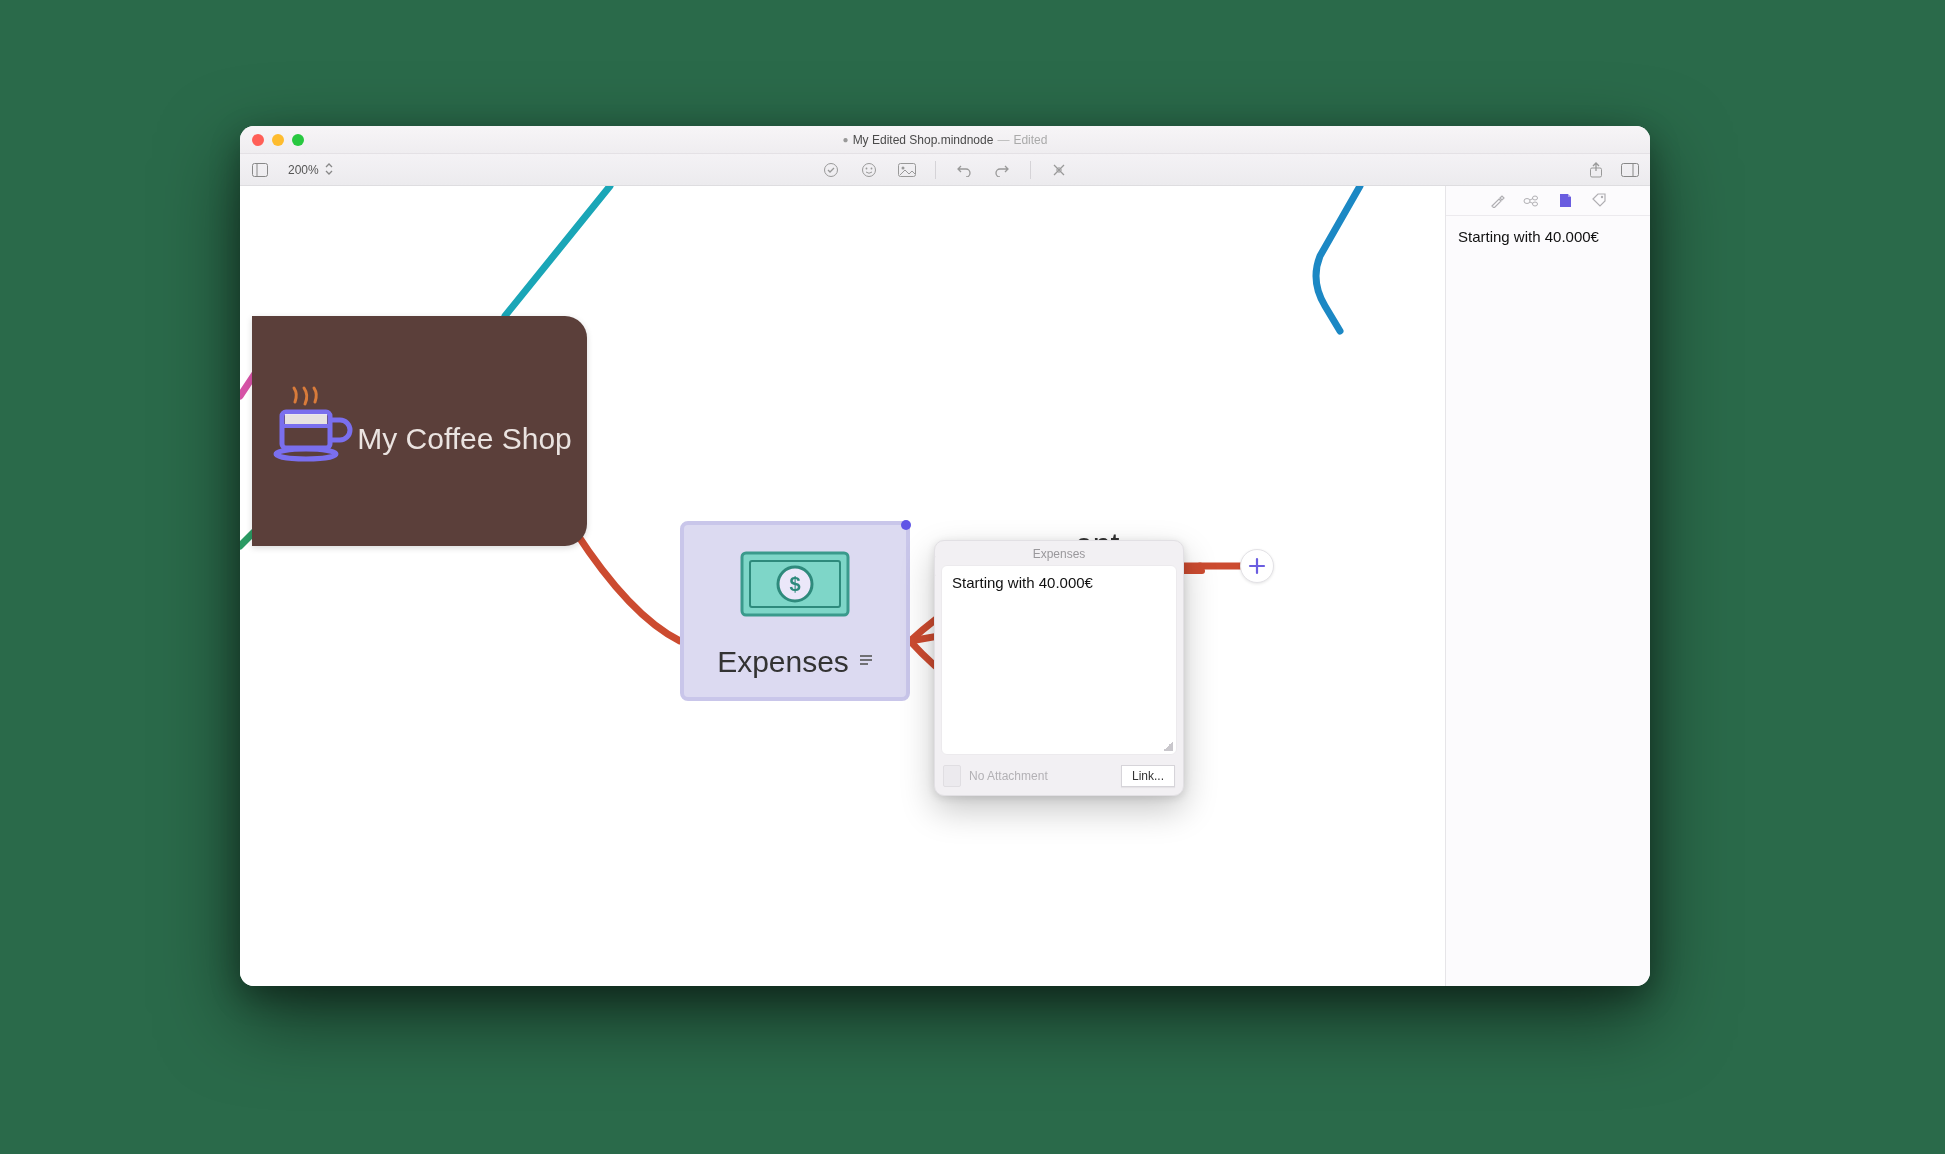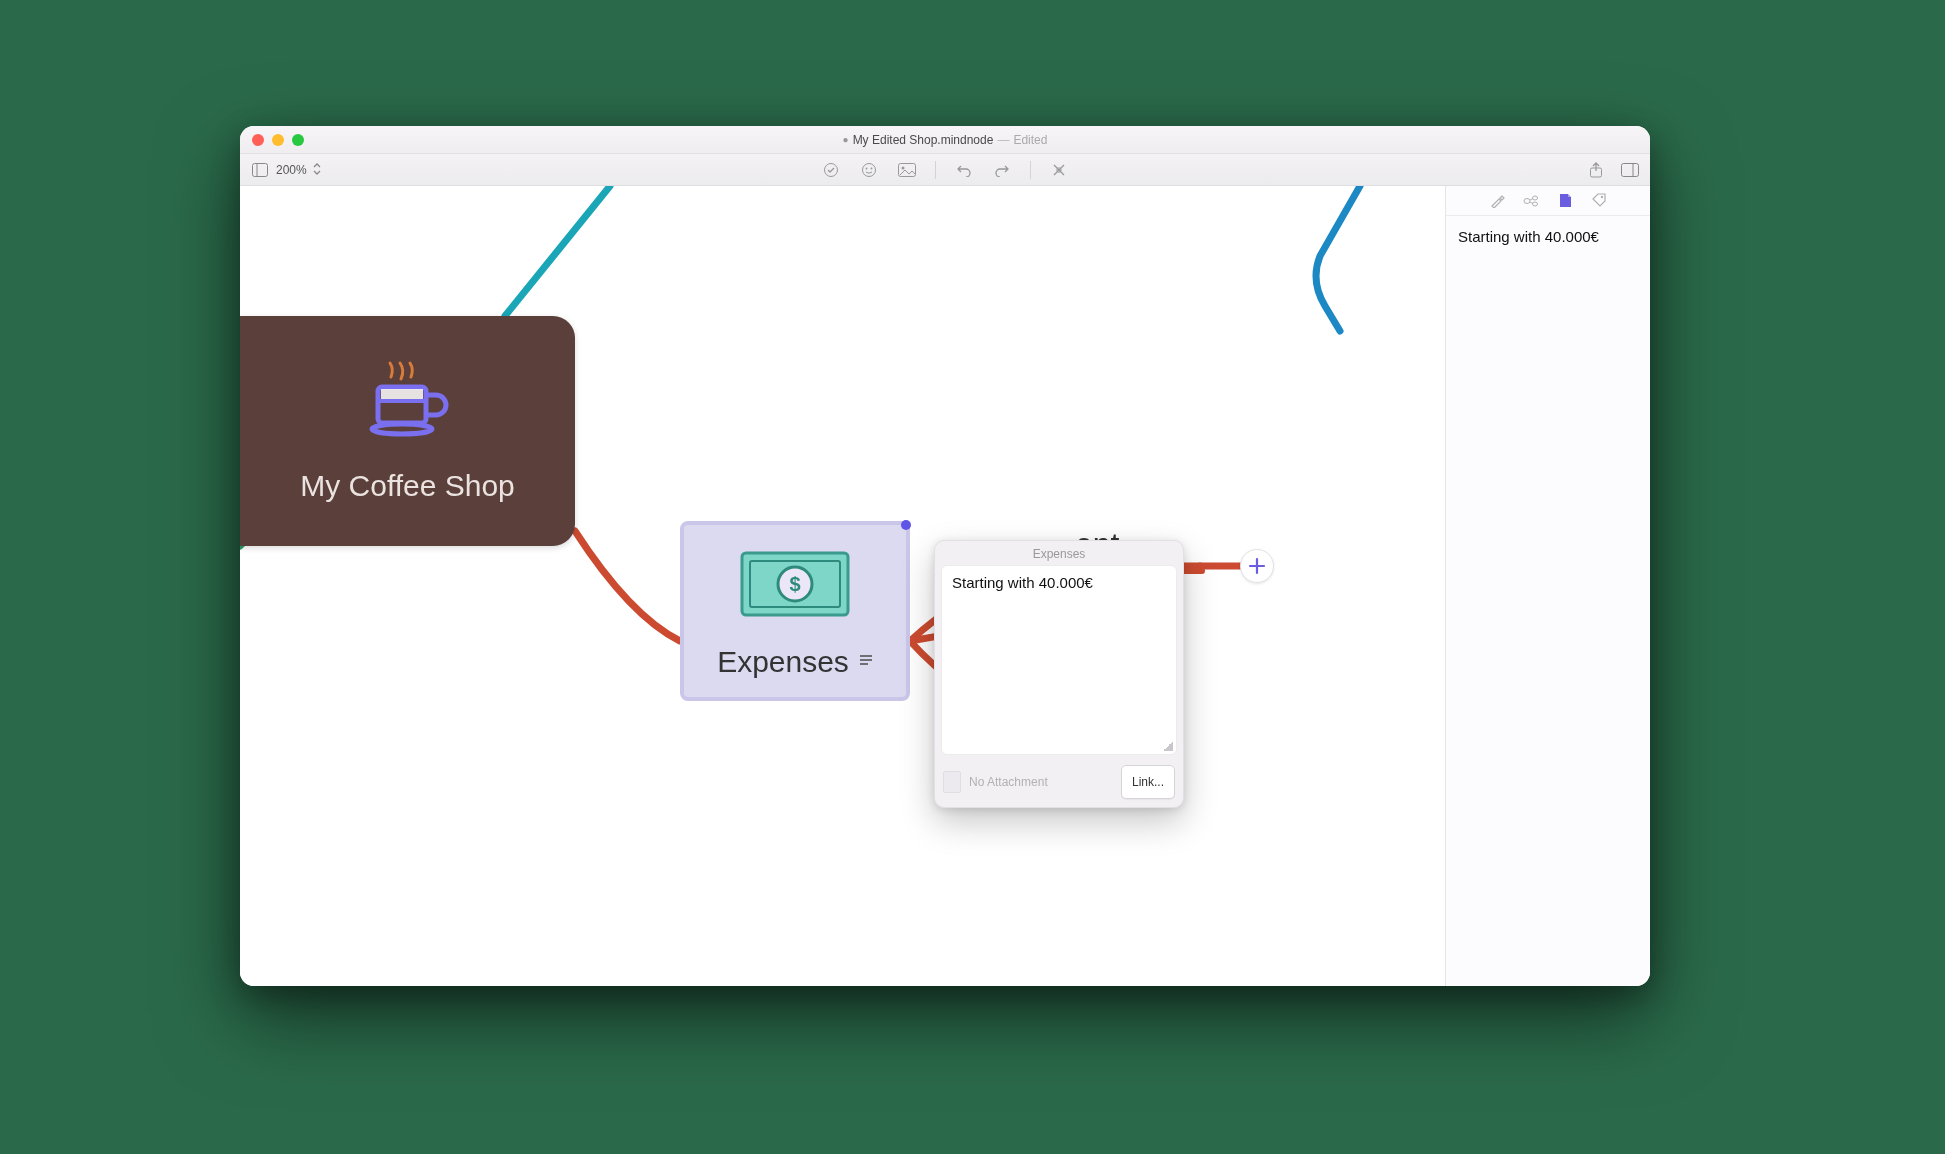--- a/index.html
+++ b/index.html
@@ -51,21 +51,21 @@
     height: 32px;
     background: linear-gradient(#f4f2f5,#ecebee);
     border-bottom: 1px solid #dedde0;
     display:flex;
     align-items:center;
     padding: 0 10px;
     font-size: 12px;
     color:#555;
     position:relative;
   }
-  .toolbar .left { display:flex; align-items:center; }
+  .toolbar .left { display:flex; align-items:center; gap:12px; }
   .toolbar .center {
     position:absolute; left:50%; transform:translateX(-50%);
     display:flex; align-items:center; gap:18px; color:#8a8a8a;
   }
   .toolbar .right { margin-left:auto; display:flex; align-items:center; gap:14px; color:#8a8a8a; }
   .toolbar .sep { width:1px; height:18px; background:#d5d3d7; }
   .tb-btn { display:flex; align-items:center; justify-content:center; width:20px; height:20px; color:#777; }
   .zoom { display:flex; align-items:center; gap:6px; padding:2px 6px; border-radius:4px; }
   .zoom .stepper { font-size:10px; color:#888; }
   .content {
@@ -98,27 +98,27 @@
   .inspector-tabs .it.active { color:#6a5de0; }
   .inspector-body {
     padding:12px 12px;
     font-size:15px;
     color:#111;
   }
 
   
   .rootnode {
     position:absolute;
-    left:0; top:130px;
+    left:12px; top:130px;
     width:335px; height:230px;
     background:#5b3f3a;
     color:#eae3e0;
     border-radius:0 22px 22px 0;
     display:flex;
-    flex-direction:column;
+    flex-direction:row;
     align-items:center;
     justify-content:center;
     box-shadow: 0 2px 6px rgba(0,0,0,0.15);
   }
   .rootnode .label {
     font-size:30px;
     font-weight:300;
     margin-top:16px;
   }
   .expnode {
@@ -215,22 +215,22 @@
     gap:8px;
     padding:6px 8px 8px;
     font-size:12px;
     color:#b3b1b5;
   }
   .popover-footer .doc-ic { width:18px; height:22px; background:#eceaee; border-radius:2px; border:1px solid #e0dee2; }
   .popover-footer .linkbtn {
     margin-left:auto;
     background:#fff;
     border:1px solid #d6d4d9;
-    border-radius:5px;
-    padding:9px 10px;
+    border-radius:0;
+    padding:3px 10px;
     font-size:12px;
     color:#333;
     box-shadow:0 1px 1px rgba(0,0,0,0.05);
   }
 
   .notch {
     position:absolute;
     left:-7px; top:18px;
     width:14px; height:14px;
     background:#f2f0f3;

